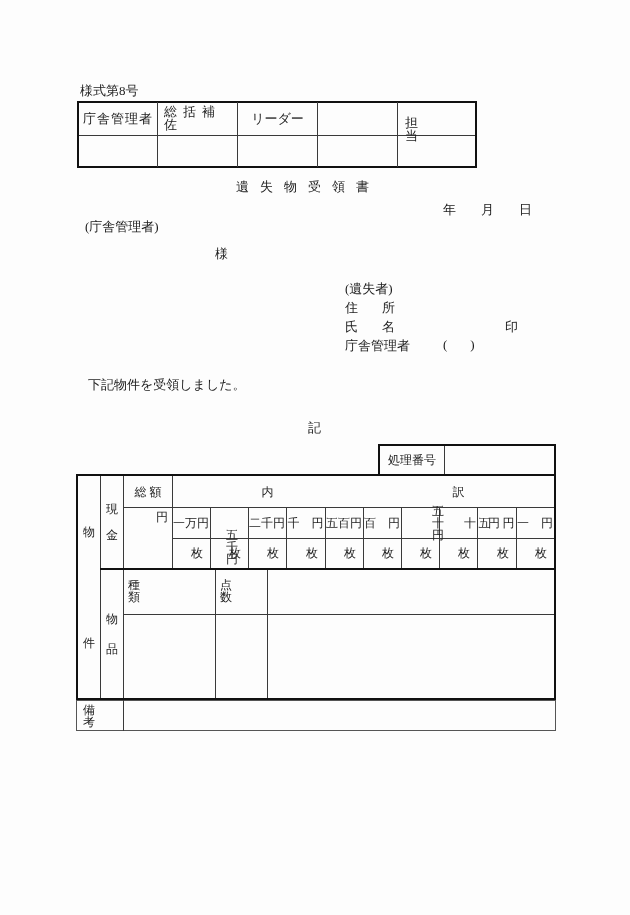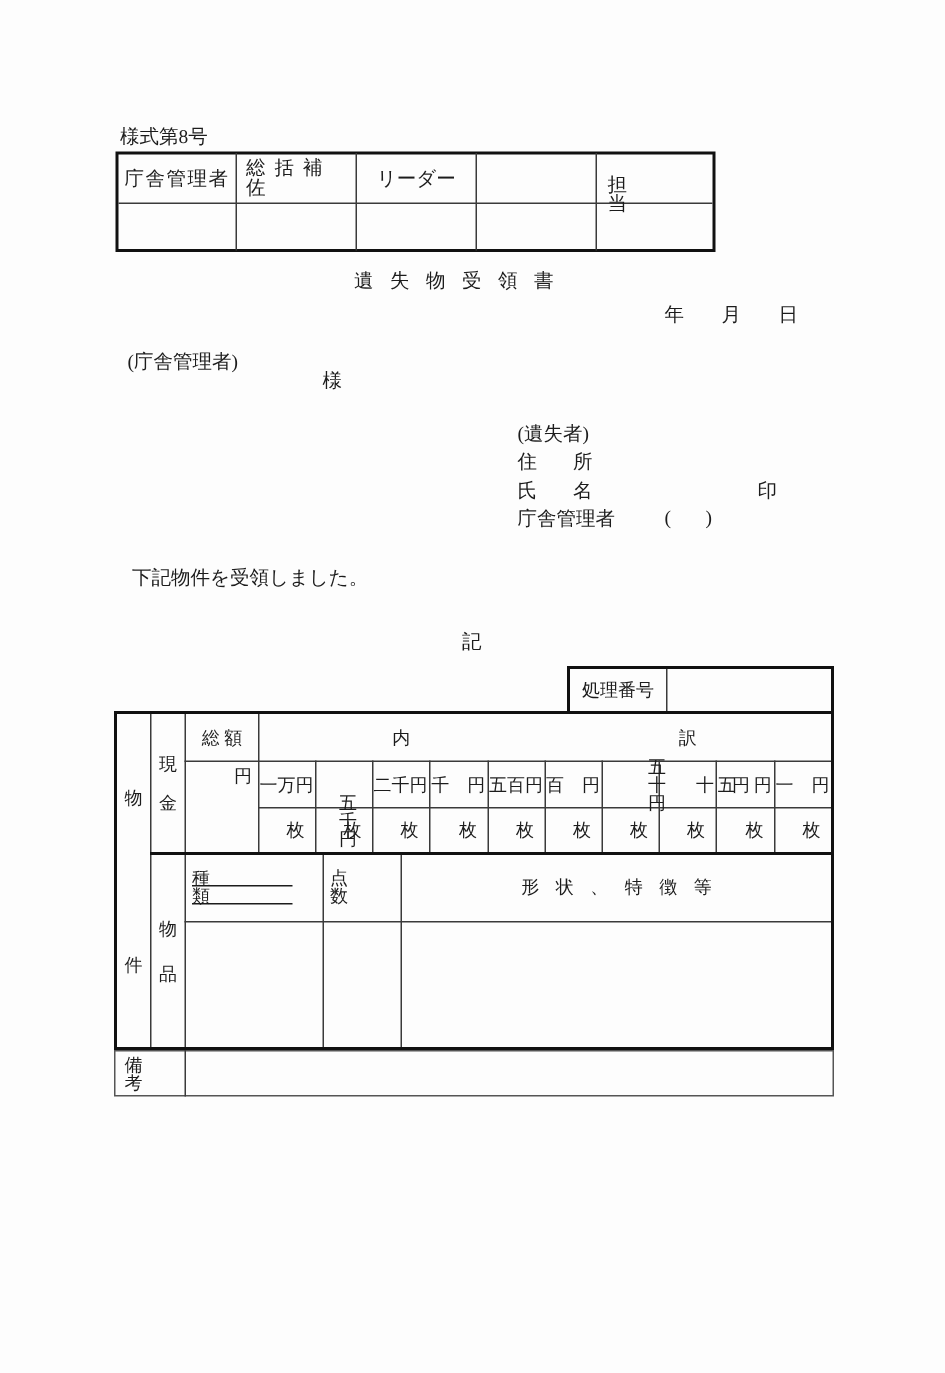--- a/index.html
+++ b/index.html
@@ -42,21 +42,21 @@
   <div class="cell cell13 spread" style="left:158px; top:101px; width:79px; height:34px; padding-left:6px; letter-spacing:6px;">総括補佐</div>
   <div class="cell cell13 spread" style="left:79px; top:101px; width:78px; height:34px; padding-left:4px; letter-spacing:1px;">庁舎管理者</div>
   <div class="cell cell13" style="left:238px; top:101px; width:79px; height:34px;">リーダー</div>
   <div class="cell cell13" style="left:318px; top:101px; width:79px; height:34px;"></div>
   <div class="cell cell13 spread" style="left:398px; top:112px; width:78px; height:34px; padding-left:7px; letter-spacing:38px;">担当</div>
 
   <div class="t" style="left:236px; top:180px; letter-spacing:11px;text-align:right;">遺失物受領書</div>
 
   <div class="t" style="left:443px; top:203px; letter-spacing:6px;">年　月　日</div>
 
-  <div class="t" style="left:85px; top:234px;">(庁舎管理者)</div>
+  <div class="t" style="left:85px; top:220px;">(庁舎管理者)</div>
   <div class="t" style="left:215px; top:247px;">様</div>
 
   <div class="t" style="left:345px; top:282px;">(遺失者)</div>
   <div class="t" style="left:345px; top:301px; letter-spacing:24px;text-align:center;">住所</div>
   <div class="t" style="left:345px; top:320px; letter-spacing:24px;">氏名</div>
   <div class="t" style="left:505px; top:320px;">印</div>
   <div class="t" style="left:345px; top:339px;">庁舎管理者</div>
   <div class="t" style="left:443px; top:338px; letter-spacing:5px;">(　)</div>
 
   <div class="t" style="left:88px; top:378px;">下記物件を受領しました。</div>
@@ -124,21 +124,20 @@
   <div class="cell endright" style="left:210px; top:538px; width:38px; height:30px;">枚</div>
   <div class="cell endright" style="left:248px; top:538px; width:38px; height:30px;">枚</div>
   <div class="cell endright" style="left:286px; top:538px; width:39px; height:30px;">枚</div>
   <div class="cell endright" style="left:325px; top:538px; width:38px; height:30px;">枚</div>
   <div class="cell endright" style="left:363px; top:538px; width:38px; height:30px;">枚</div>
   <div class="cell endright" style="left:401px; top:538px; width:38px; height:30px;">枚</div>
   <div class="cell endright" style="left:439px; top:538px; width:38px; height:30px;">枚</div>
   <div class="cell endright" style="left:477px; top:538px; width:39px; height:30px;">枚</div>
   <div class="cell endright" style="left:516px; top:538px; width:38px; height:30px;">枚</div>
 
-  <div class="cell spread" style="left:124px; top:568px; width:91px; height:46px; padding-left:4px; letter-spacing:55px;text-decoration:underline;">種類</div>
+  <div class="cell spread" style="left:124px; top:568px; width:91px; height:46px; padding-left:4px; letter-spacing:55px;">種類</div>
   <div class="cell spread" style="left:216px; top:568px; width:51px; height:46px; padding-left:4px; letter-spacing:19px;">点数</div>
-  <div class="cell" style="left:268px; top:568px; width:286px; height:46px; letter-spacing:11px; text-indent:11px;">形状、特徴等</div>
 
   <div class="box-thin" style="left:76px; top:700px; width:480px; height:31px;"></div>
   <div class="vl" style="left:123px; top:700px; width:1px; height:31px;"></div>
   <div class="cell spread" style="left:78px; top:700px; width:45px; height:31px; padding-left:5px; letter-spacing:10px;">備考</div>
 
 </div>
 
 </body></html>

